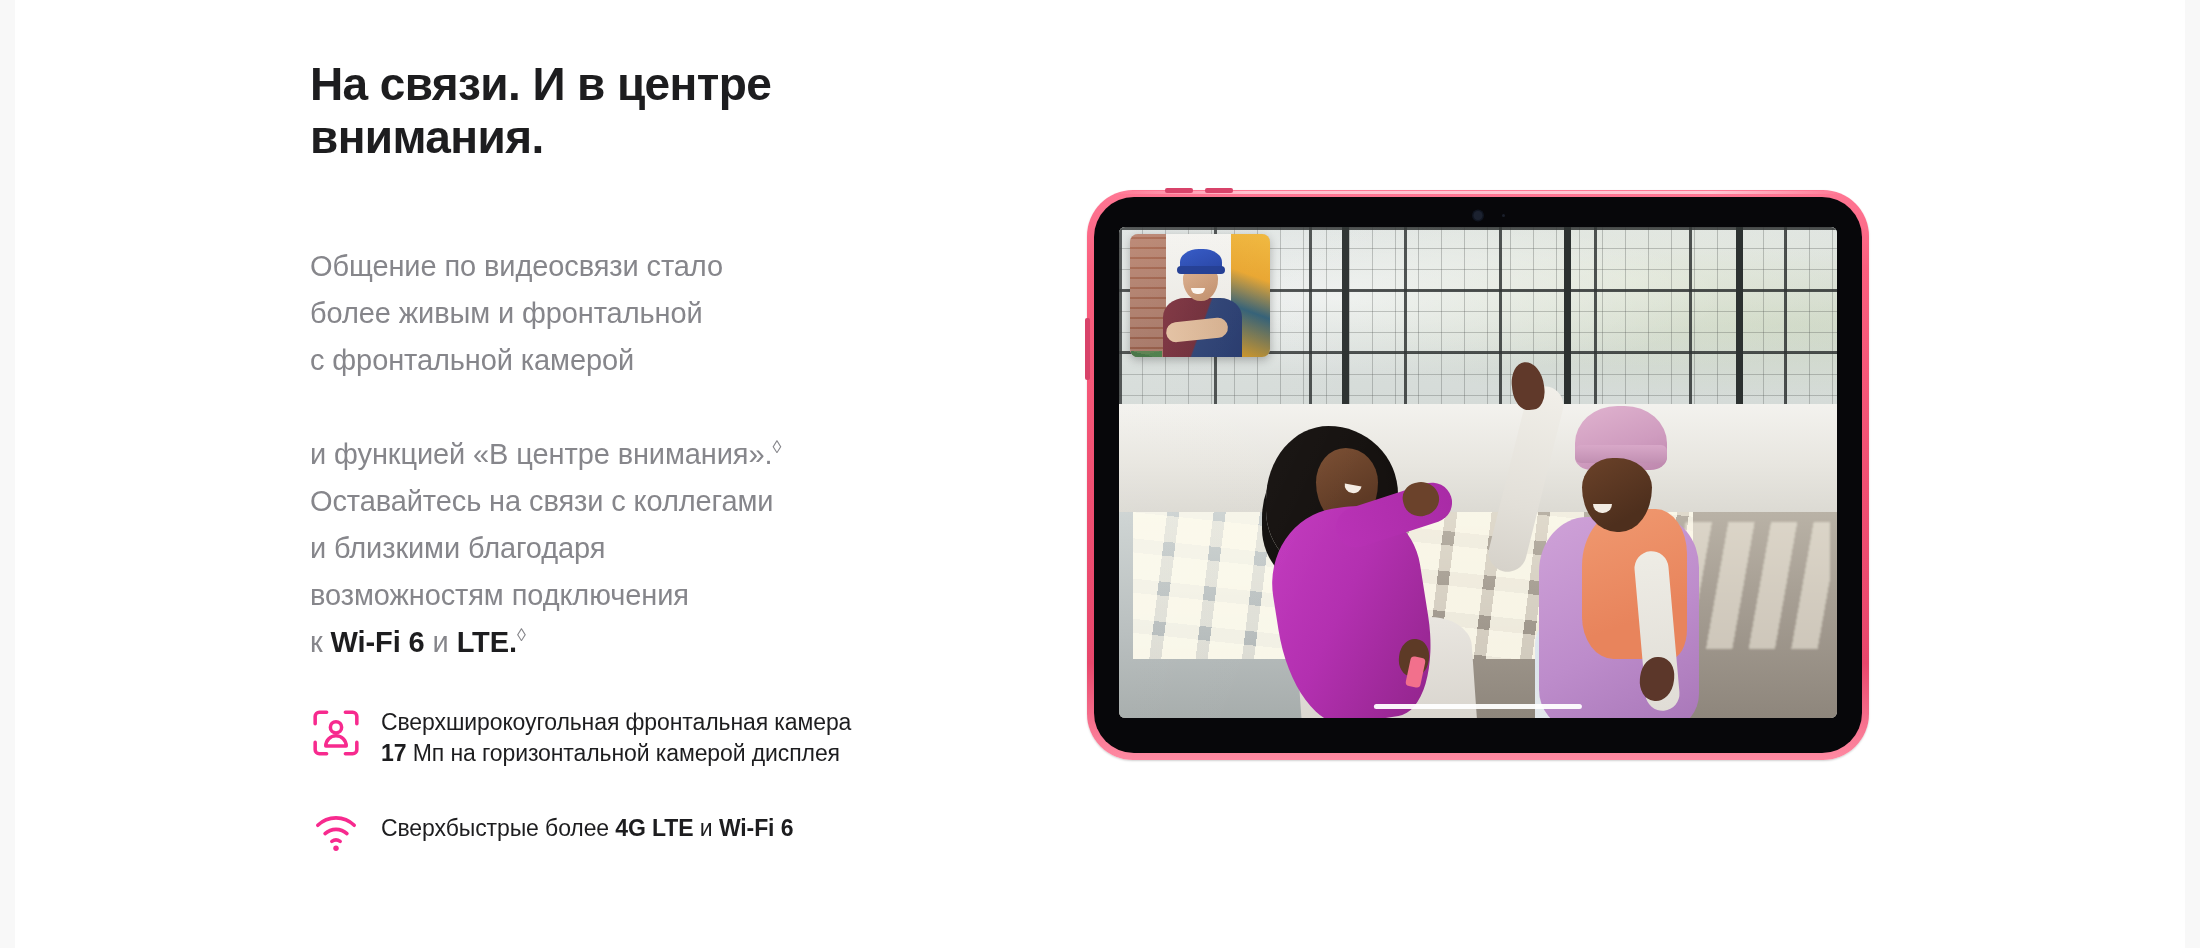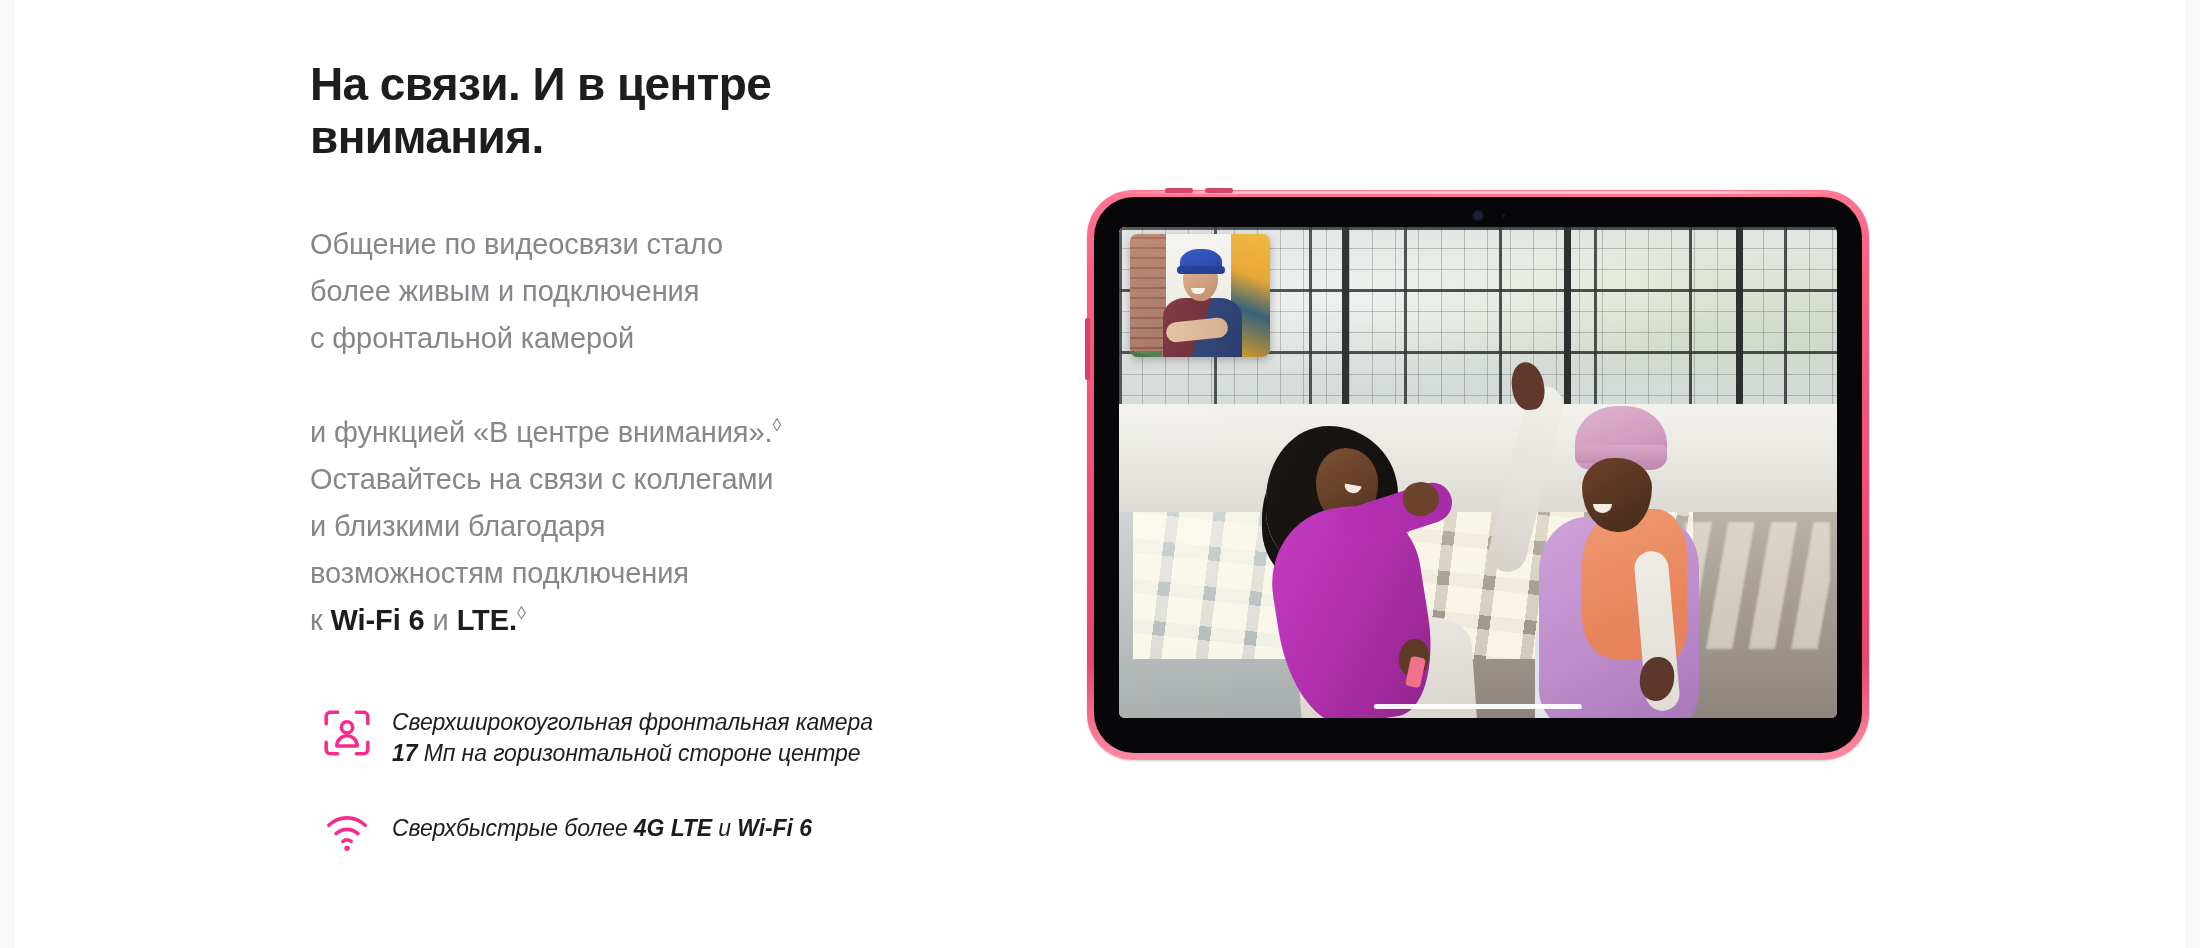--- a/index.html
+++ b/index.html
@@ -39,45 +39,44 @@
   .headline {
     font-size: 46px;
     line-height: 1.16;
     font-weight: bold;
     letter-spacing: -0.6px;
     color: #1d1d1f;
     width: 600px;
   }
 
   .body-copy {
-    margin-top: 56px;
+    margin-top: 78px;
     font-size: 29px;
     line-height: 47px;
     color: #86868b;
     font-weight: normal;
     letter-spacing: -0.1px;
     width: 640px;
   }
   .body-copy b {
     color: #1d1d1f;
     font-weight: bold;
   }
   .sup {
     font-size: 0.62em;
     vertical-align: super;
     line-height: 0;
   }
 
   
   .features {
     position: absolute;
-    left: 305px;
+    left: 294px;
     top: 706px;
     width: 700px;
-    font-style: italic;
   }
   .feature-row {
     display: flex;
     align-items: flex-start;
     margin-bottom: 34px;
   }
   .feature-icon {
     width: 54px;
     min-width: 54px;
     height: 54px;
@@ -559,21 +558,21 @@
 
 <div class="page">
   <div class="canvas">
 
     <div class="copy-col">
 
       <h1 class="headline">На связи. И в центре внимания.</h1>
 
       <p class="body-copy">
         <span>Общение по видеосвязи стало</span><br>
-        <span>более живым и подключения</span><br>
+        <span>более живым и фронтальной</span><br>
         <span>с фронтальной камерой</span><br>
         <br>
         <span>и функцией «В центре внимания».</span><span class="sup">◊</span><br>
         <span>Оставайтесь на связи с коллегами</span><br>
         <span>и близкими благодаря</span><br>
         <span>возможностям подключения</span><br>
         <span>к </span><b>Wi-Fi 6</b><span> и </span><b>LTE.</b><span class="sup">◊</span>
       </p>
     </div>
 
@@ -587,21 +586,21 @@
               <path d="M44 15 V8 a4 4 0 0 0-4-4 h-7"></path>
               <path d="M4 33 v7 a4 4 0 0 0 4 4 h7"></path>
               <path d="M44 33 v7 a4 4 0 0 1-4 4 h-7"></path>
               <circle cx="24" cy="18.5" r="5.4"></circle>
               <path d="M14.2 36.5 a9.8 9.8 0 0 1 19.6 0 z"></path>
             </g>
           </svg>
         </span>
         <span class="feature-text">
           <span>Сверхширокоугольная фронтальная камера</span><br>
-          <b>17</b><span> Мп на горизонтальной стороне центре</span>
+          <b>17</b><span> Мп на горизонтальной камерой дисплея</span>
         </span>
       </div>
 
       <div class="feature-row wifi">
         <span class="feature-icon">
           <svg width="50" height="50" viewBox="0 0 48 48" fill="none">
             <g stroke="#f72a8e" stroke-width="3.4" stroke-linecap="round" fill="none">
               <path d="M6.5 19.5 A25 25 0 0 1 41.5 19.5"></path>
               <path d="M13.5 27.5 A15.5 15.5 0 0 1 34.5 27.5"></path>
               <path d="M20 35 A6.5 6.5 0 0 1 28 35"></path>

